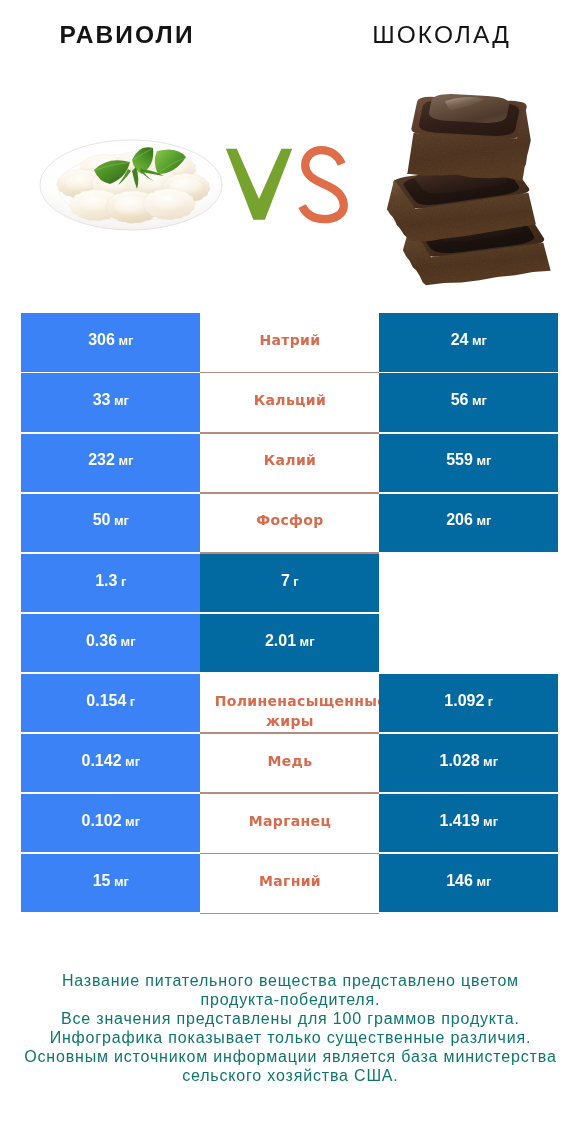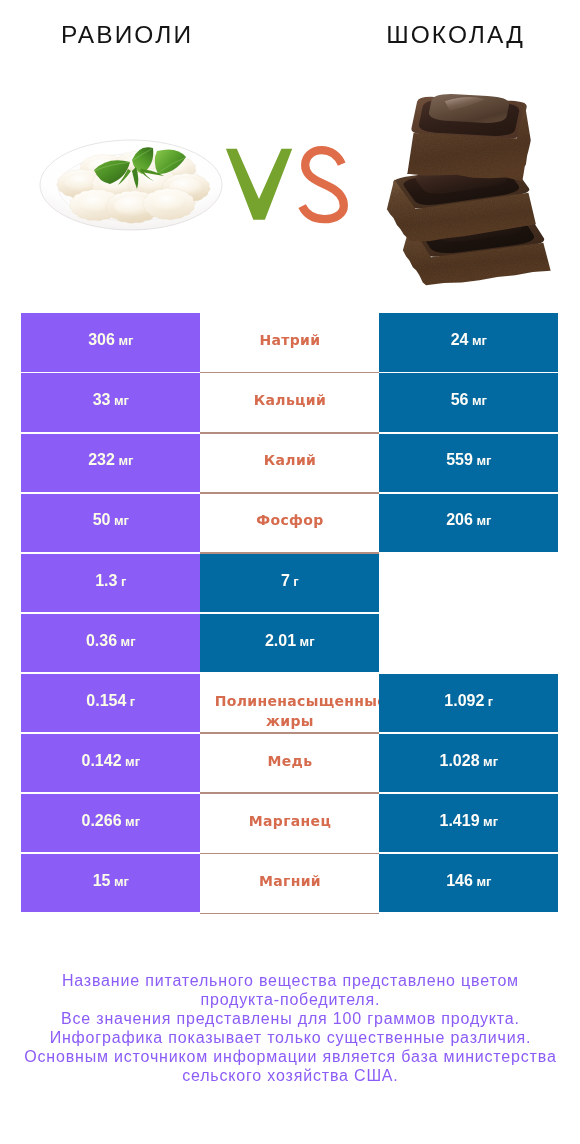--- a/index.html
+++ b/index.html
@@ -1,35 +1,35 @@
 <!DOCTYPE html>
 <html><head>
 <meta charset="utf-8">
 <style>
   html,body{margin:0;padding:0;}
   body{width:580px;height:1144px;background:#fff;font-family:"Liberation Sans",sans-serif;overflow:hidden;}
   .page{position:relative;width:580px;height:1144px;}
   .title{position:absolute;top:21px;font-size:24.5px;color:#141414;text-align:center;font-weight:400;letter-spacing:2.1px;text-indent:2.1px;}
-  #title-left{left:0;width:252px;}
-  #title-right{left:330px;width:249px;}
+  #title-left{left:0;width:252px;font-weight:bold;}
+  #title-right{left:316px;width:249px;}
   #vs-badge{position:absolute;left:222px;top:144px;width:130px;height:82px;}
   .table{position:absolute;left:21.3px;top:313.4px;width:537px;}
   .row{display:flex;height:58.2px;margin-bottom:1.9px;position:relative;}
   .cell{width:179px;display:flex;align-items:flex-start;justify-content:center;text-align:center;line-height:20.2px;}
   .cell>.inner{position:relative;top:16.8px;}
   .mid{overflow:hidden;}
   .mid>.inner{width:179px;text-align:center;text-indent:0.33px;}
   .mid>.inner .l1{display:block;position:relative;left:11px;white-space:nowrap;}
   .mid>.inner .l2{display:block;}
-  .left{background:#8b5cf6;color:#fbfde8;font-weight:700;font-size:16px;}
+  .left{background:#3b82f6;color:#fbfde8;font-weight:700;font-size:16px;}
   .mid{background:#fff;color:#d66b4d;font-weight:700;font-size:14px;font-family:"DejaVu Sans",sans-serif;letter-spacing:0.33px;}
   .right{background:#0369a1;color:#fffdf8;font-weight:700;font-size:16px;}
   .unit{font-size:13px;margin-left:3.5px;}
   .row .mid:after{content:"";position:absolute;left:179px;width:179px;bottom:-1.9px;height:1.6px;background:#b58d80;}
-  .footer{position:absolute;left:0;top:972px;width:580px;text-align:center;font-size:16px;color:#8b5cf6;line-height:18.96px;letter-spacing:0.82px;text-indent:0.82px;}
+  .footer{position:absolute;left:0;top:972px;width:580px;text-align:center;font-size:16px;color:#0f766e;line-height:18.96px;letter-spacing:0.82px;text-indent:0.82px;}
   #ravioli-image{position:absolute;left:38px;top:136px;width:190px;height:98px;}
   #chocolate-image{position:absolute;left:384.98px;top:92.64px;width:168.1px;height:223.26px;}
 </style>
 </head>
 <body>
 
 <div class="page">
   <div class="title" id="title-left">РАВИОЛИ</div>
   <div class="title" id="title-right">ШОКОЛАД</div>
   <svg id="vs-badge" viewBox="0 0 130 82">
@@ -313,21 +313,21 @@
         </div>
         <div class="cell mid">
           <span class="inner">Медь</span>
         </div>
         <div class="cell right">
           <span class="inner"><span>1.028</span><span class="unit">мг</span></span>
         </div>
       </div>
       <div class="row">
         <div class="cell left">
-          <span class="inner"><span>0.266</span><span class="unit">мг</span></span>
+          <span class="inner"><span>0.102</span><span class="unit">мг</span></span>
         </div>
         <div class="cell mid">
           <span class="inner">Марганец</span>
         </div>
         <div class="cell right">
           <span class="inner"><span>1.419</span><span class="unit">мг</span></span>
         </div>
       </div>
       <div class="row">
         <div class="cell left">

